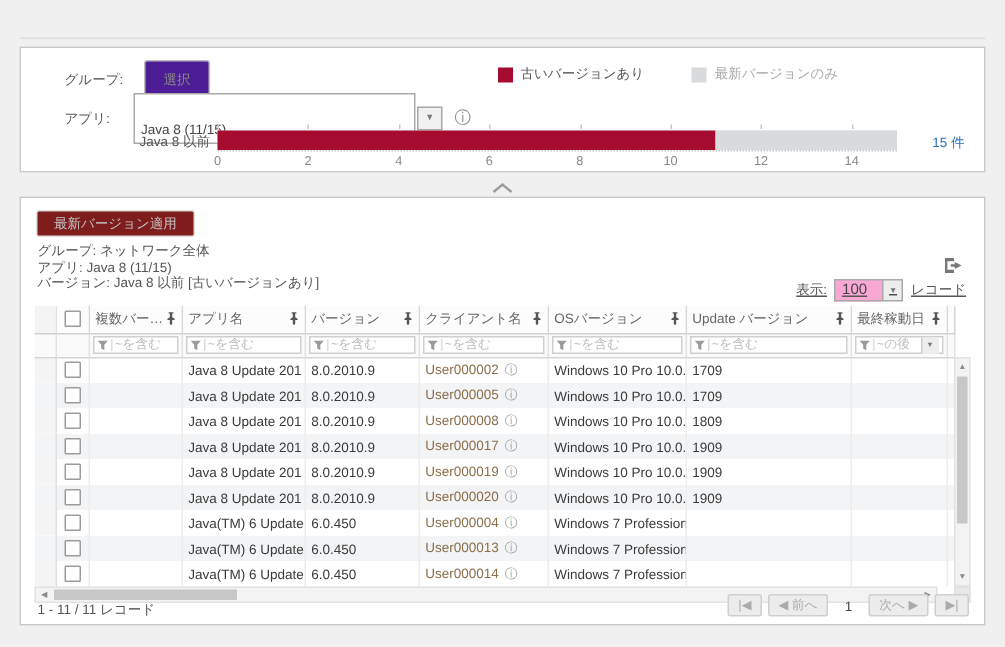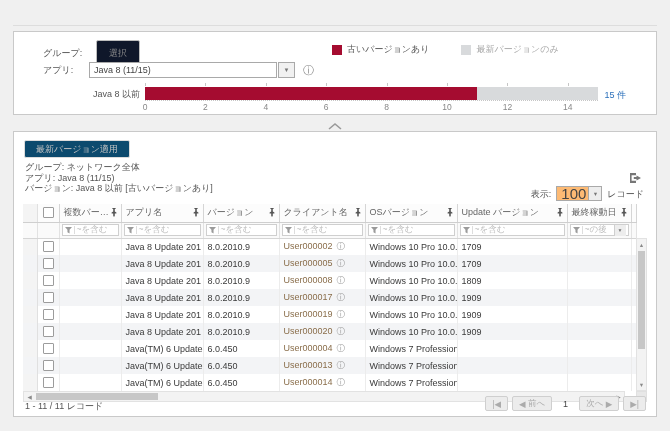--- a/index.html
+++ b/index.html
@@ -12,47 +12,47 @@
   .panel { position:absolute; left:13px; right:13px; background:#fff; border:1px solid #c9c9c9; }
   .panel-top { top:31px; height:84px; }
   .panel-main { top:131px; height:286px; }
 
   
   .form-row { position:absolute; left:9px; display:flex; align-items:center;margin-left:20px; }
   .row1 { top:8px; }
   .row2 { top:30px; }
   .lbl { display:inline-block; width:46px; font-size:9px; color:#555; }
   .textbox { width:170px; height:16px; border:1px solid #a9a9a9; font-size:9px; padding:0 4px; color:#444; background:#fff; font-family:inherit; }
-  .btn-select { margin-left:7px; width:44px; height:27px; background:#0f172a; border:1px solid #bdbdbd; border-radius:2px; font-size:9px; color:#8a8a8a; font-family:inherit; }
+  .btn-select { margin-left:7px; width:44px; height:27px; background:#4c1d95; border:1px solid #bdbdbd; border-radius:2px; font-size:9px; color:#8a8a8a; font-family:inherit; }
   .legend { position:absolute; left:289px; top:3px; display:flex; align-items:center; font-size:9px; white-space:nowrap; }
   .sw { display:inline-block; width:10px; height:10px; margin-right:5px; }
   .leg1 { color:#555; margin-right:32px; }
   .leg2 { color:#aaa; }
-  .selectbox { position:relative; width:188px; height:16px; border:1px solid #a9a9a9; font-size:9px; line-height:14px; padding:0 4px; color:#444; background:#fff; }
+  .selectbox { position:relative; width:188px; height:16px; border:1px solid #a9a9a9; font-size:9px; line-height:14px; padding:16px 4px; color:#444; background:#fff; }
   .dd-btn { width:17px; height:16px; margin-left:1px; background:#f1f1f1; border:1px solid #a9a9a9; font-size:6px; color:#777; display:flex; align-items:center; justify-content:center; }
   .info-i { margin-left:8px; color:#888; font-size:11px; line-height:11px; }
 
   
   .cat-label { position:absolute; left:60px; top:56px; width:66px; text-align:right; font-size:9px; color:#555; white-space:nowrap; }
   .bar-track { position:absolute; left:131px; right:58px; top:55px; height:13px; background:#ececec; display:flex; }
   .seg { height:100%; }
   .tick-mark { position:absolute; top:-4px; width:1px; height:3px; background:#c6c6c6; }
   .chart-axis { position:absolute; left:131px; right:58px; top:68px; height:12px; border-top:1px dotted #c6c6c6; }
   .tick-label { position:absolute; top:1px; transform:translateX(-50%); font-size:8.5px; color:#888; }
-  .bar-count { position:absolute; right:30px; top:57px; font-size:9px; color:#2a6fba; }
+  .bar-count { position:absolute; right:13px; top:57px; font-size:9px; color:#2a6fba; }
 
   .collapse { position:absolute; left:327px; top:117px; width:16px; height:9px; cursor:pointer; }
 
   
-  .btn-apply { position:absolute; left:10px; top:8px; height:18px; padding:0 11px; background:#0c4a6e; border:1px solid #dcdcdc; border-radius:2px; color:#c3c3c3; font-size:9px; font-family:Liberation Serif, serif; }
+  .btn-apply { position:absolute; left:10px; top:8px; height:18px; padding:0 11px; background:#7f1d1d; border:1px solid #dcdcdc; border-radius:2px; color:#c3c3c3; font-size:9px; font-family:Liberation Serif, serif; }
   .info-lines { position:absolute; left:11px; top:30px; font-size:9px; color:#555; line-height:10.5px; white-space:nowrap; }
   .export { position:absolute; right:14px; top:38px; width:13px; height:12px; }
-  .pagesize { position:absolute; right:12px; top:54px; display:flex; align-items:flex-end; font-size:9px; color:#555; }
+  .pagesize { position:absolute; right:12px; top:54px; display:flex; align-items:center; font-size:9px; color:#555;text-decoration:underline; }
   .ps-box { display:flex; margin:0 5px; }
-  .ps-val { width:32px; height:15px; border:1px solid #a9a9a9; border-right:none; font-size:15px; line-height:13px; padding:0 4px; color:#444; background:#fdba74; }
+  .ps-val { width:32px; height:15px; border:1px solid #a9a9a9; border-right:none; font-size:10px; line-height:13px; padding:0 4px; color:#444; background:#f9a8d4; }
   .ps-dd { width:14px; height:15px; background:#ededed; border:1px solid #a9a9a9; font-size:5.5px; color:#777; display:flex; align-items:center; justify-content:center; }
 
   
   .grid { position:absolute; left:9px; right:9px; top:72px; height:198px; }
   table { border-collapse:collapse; table-layout:fixed; width:613px; }
   th, td { overflow:hidden; white-space:nowrap; text-overflow:clip; }
   thead th { height:18px; font-size:9px; font-weight:normal; color:#666; text-align:left; padding:0 12px 0 4px; border-right:1px solid #d5d5d5; border-bottom:1px solid #cfcfcf; background:#fcfcfc; position:relative; }
   thead th .pin { position:absolute; right:3px; top:4px; }
   tr.filters td { height:16px; border-right:1px solid #e2e2e2; border-bottom:1px solid #d5d5d5; background:#fafafa; }
   .fbox { display:flex; align-items:center; height:12px; margin:0 2px; border:1px solid #cfcfcf; background:#fff; padding:0 2px; }

